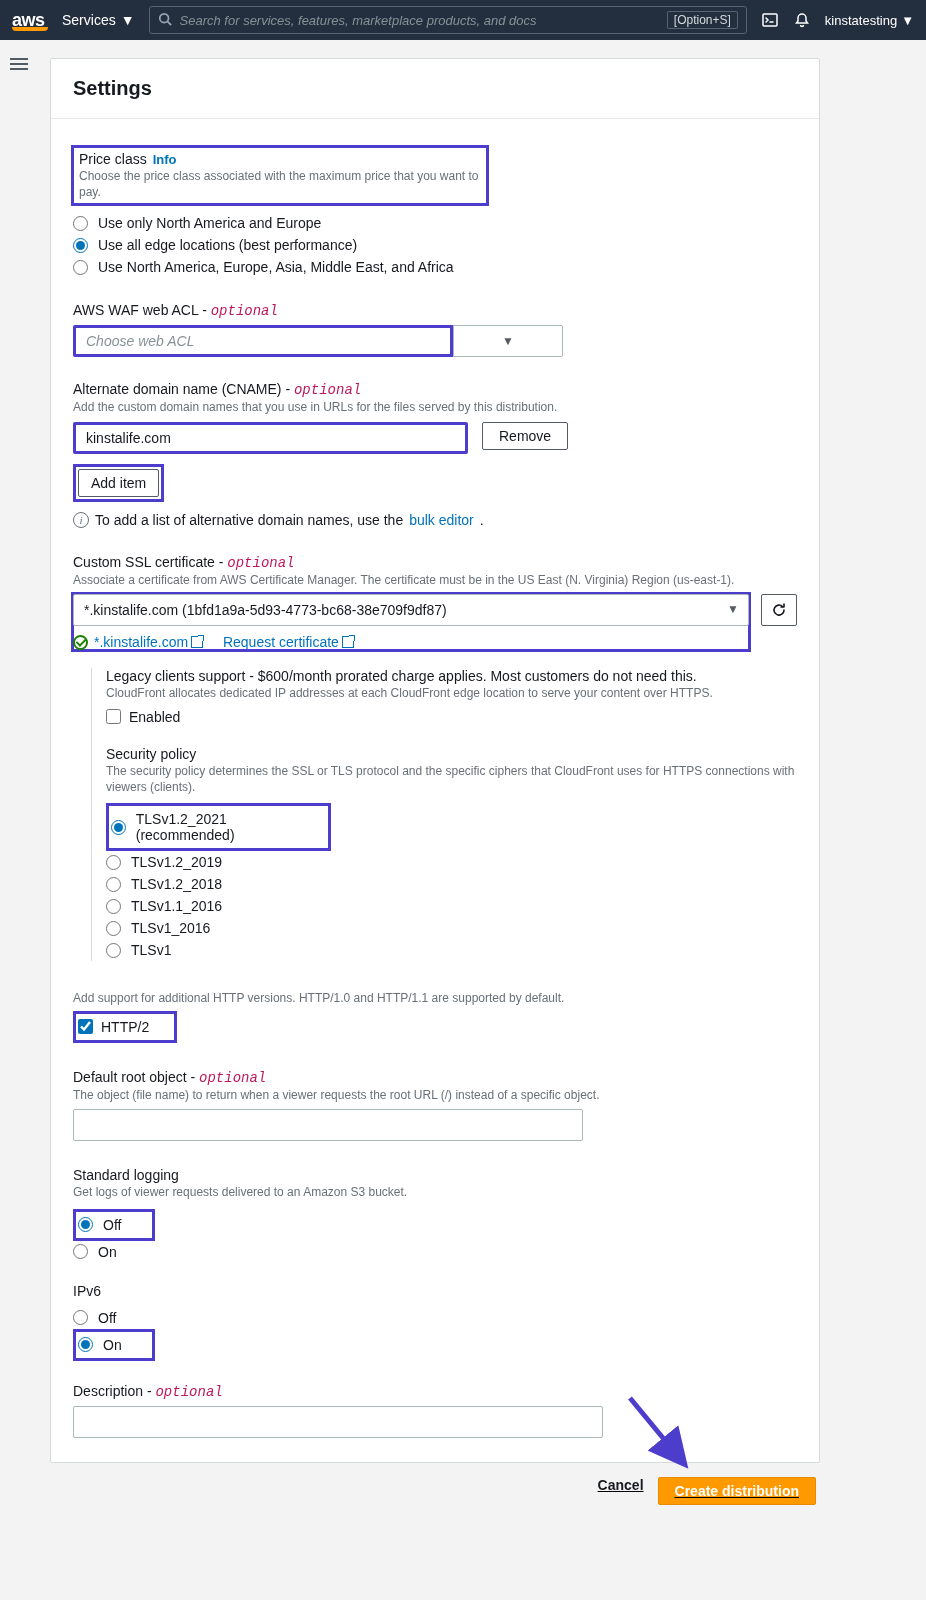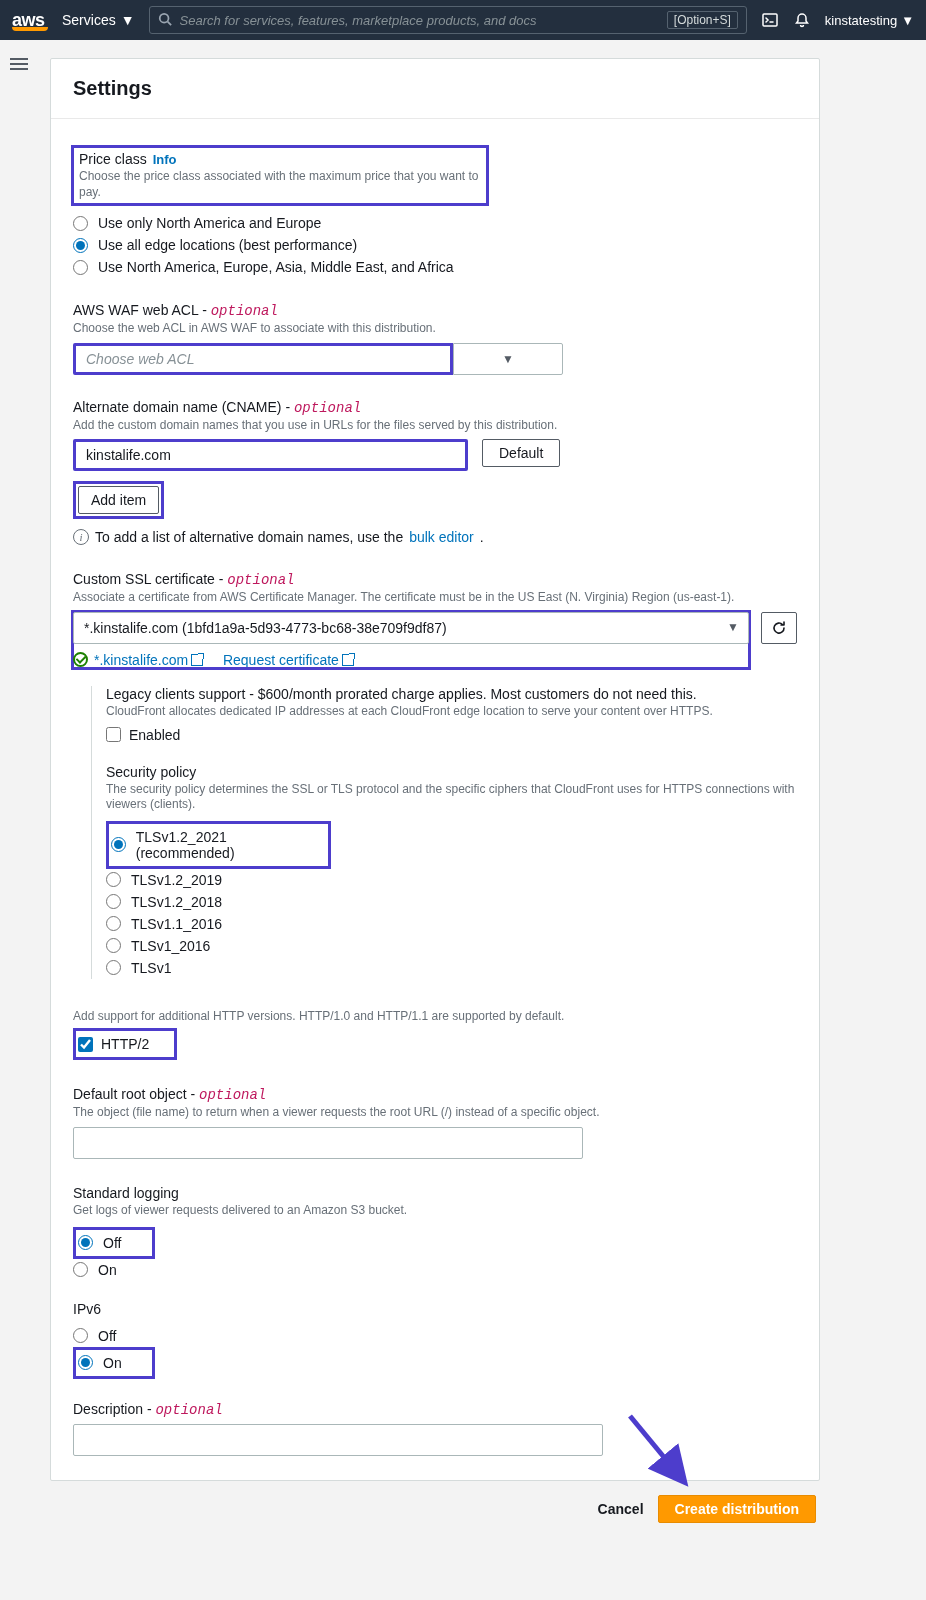--- a/index.html
+++ b/index.html
@@ -46,21 +46,21 @@
   .row-note{display:flex;align-items:center;gap:6px;font-size:14px;color:#16191f;margin-top:10px;}
   .row-note .infoicon{width:16px;height:16px;border:1px solid #687078;border-radius:50%;display:inline-flex;align-items:center;justify-content:center;font-size:11px;color:#687078;font-style:italic;font-family:serif;}
   .cert-status{display:flex;align-items:center;gap:6px;margin-top:8px;font-size:14px;}
   .ok-icon{width:15px;height:15px;border:2px solid #1d8102;border-radius:50%;position:relative;}
   .ok-icon::after{content:"";position:absolute;left:3px;top:0px;width:4px;height:7px;border-right:2px solid #1d8102;border-bottom:2px solid #1d8102;transform:rotate(45deg);}
   .ext-icon{display:inline-block;width:12px;height:12px;border:1.5px solid #0073bb;position:relative;margin-left:3px;vertical-align:-1px;}
   .ext-icon::after{content:"";position:absolute;right:-2px;top:-2px;width:5px;height:5px;border-top:1.5px solid #0073bb;border-right:1.5px solid #0073bb;background:#fff;}
   .indent{margin-left:18px;border-left:1px solid #d5dbdb;padding-left:14px;margin-top:18px;}
   .refresh{width:36px;height:32px;border:1px solid #545b64;border-radius:2px;background:#fff;display:flex;align-items:center;justify-content:center;cursor:pointer;}
   .refresh svg{width:16px;height:16px;}
-  .footer-actions{display:flex;justify-content:flex-end;gap:14px;align-items:center;padding:14px 4px 30px;}
+  .footer-actions{display:flex;justify-content:flex-end;gap:14px;padding:14px 4px 30px;text-decoration:underline;}
   .cancel-link{color:#16191f;font-size:14px;cursor:pointer;font-weight:700;}
   .arrow{position:absolute;}
   .sel-hl{border:3px solid #4d3dcc !important;}
   .placeholder::placeholder{color:#879196;font-style:italic;}
   .acl-wrap{display:flex;gap:0;margin-top:6px;}
   .acl-wrap .textinput{flex:1;border-right:none;border-top-right-radius:0;border-bottom-right-radius:0;}
   .acl-wrap .dd{width:110px;height:32px;border:1px solid #aab7b8;border-left:1px solid #aab7b8;border-top-right-radius:2px;border-bottom-right-radius:2px;display:flex;align-items:center;justify-content:center;color:#545b64;font-size:12px;cursor:pointer;}
 </style>
 </head>
 <body>
@@ -129,33 +129,32 @@
             <span>Use all edge locations (best performance)</span>
           </label>
       <label class="radio-row">
             <input type="radio" name="pc" style="">
             <span>Use North America, Europe, Asia, Middle East, and Africa</span>
           </label>
     </div>
 
     <div class="section" style="margin-top:24px;">
       <div class="label-row"><span>AWS WAF web ACL - </span><span class="opt">optional</span></div>
-      <div class="help">Choose the web ACL in AWS WAF to associate with this distribution.</div>
       <div class="acl-wrap">
         <input class="textinput placeholder sel-hl" style="width: 380px; flex: 0 0 auto;" placeholder="Choose web ACL">
         <div class="dd">▼</div>
       </div>
     </div>
 
     <div class="section" style="margin-top:24px;">
       <div class="label-row"><span>Alternate domain name (CNAME) - </span><span class="opt">optional</span></div>
       <div class="help">Add the custom domain names that you use in URLs for the files served by this distribution.</div>
       <div class="inline">
         <input class="textinput sel-hl" style="width: 395px;" value="kinstalife.com">
-        <button class="btn">Default</button>
+        <button class="btn">Remove</button>
       </div>
       <div style="margin-top:10px;">
         <span class="hl-block"><button class="btn small">Add item</button></span>
       </div>
       <div class="row-note">
         <span class="infoicon">i</span>
         <span>To add a list of alternative domain names, use the </span>
         <span class="link">bulk editor</span>
             <span>.</span>
       </div>

